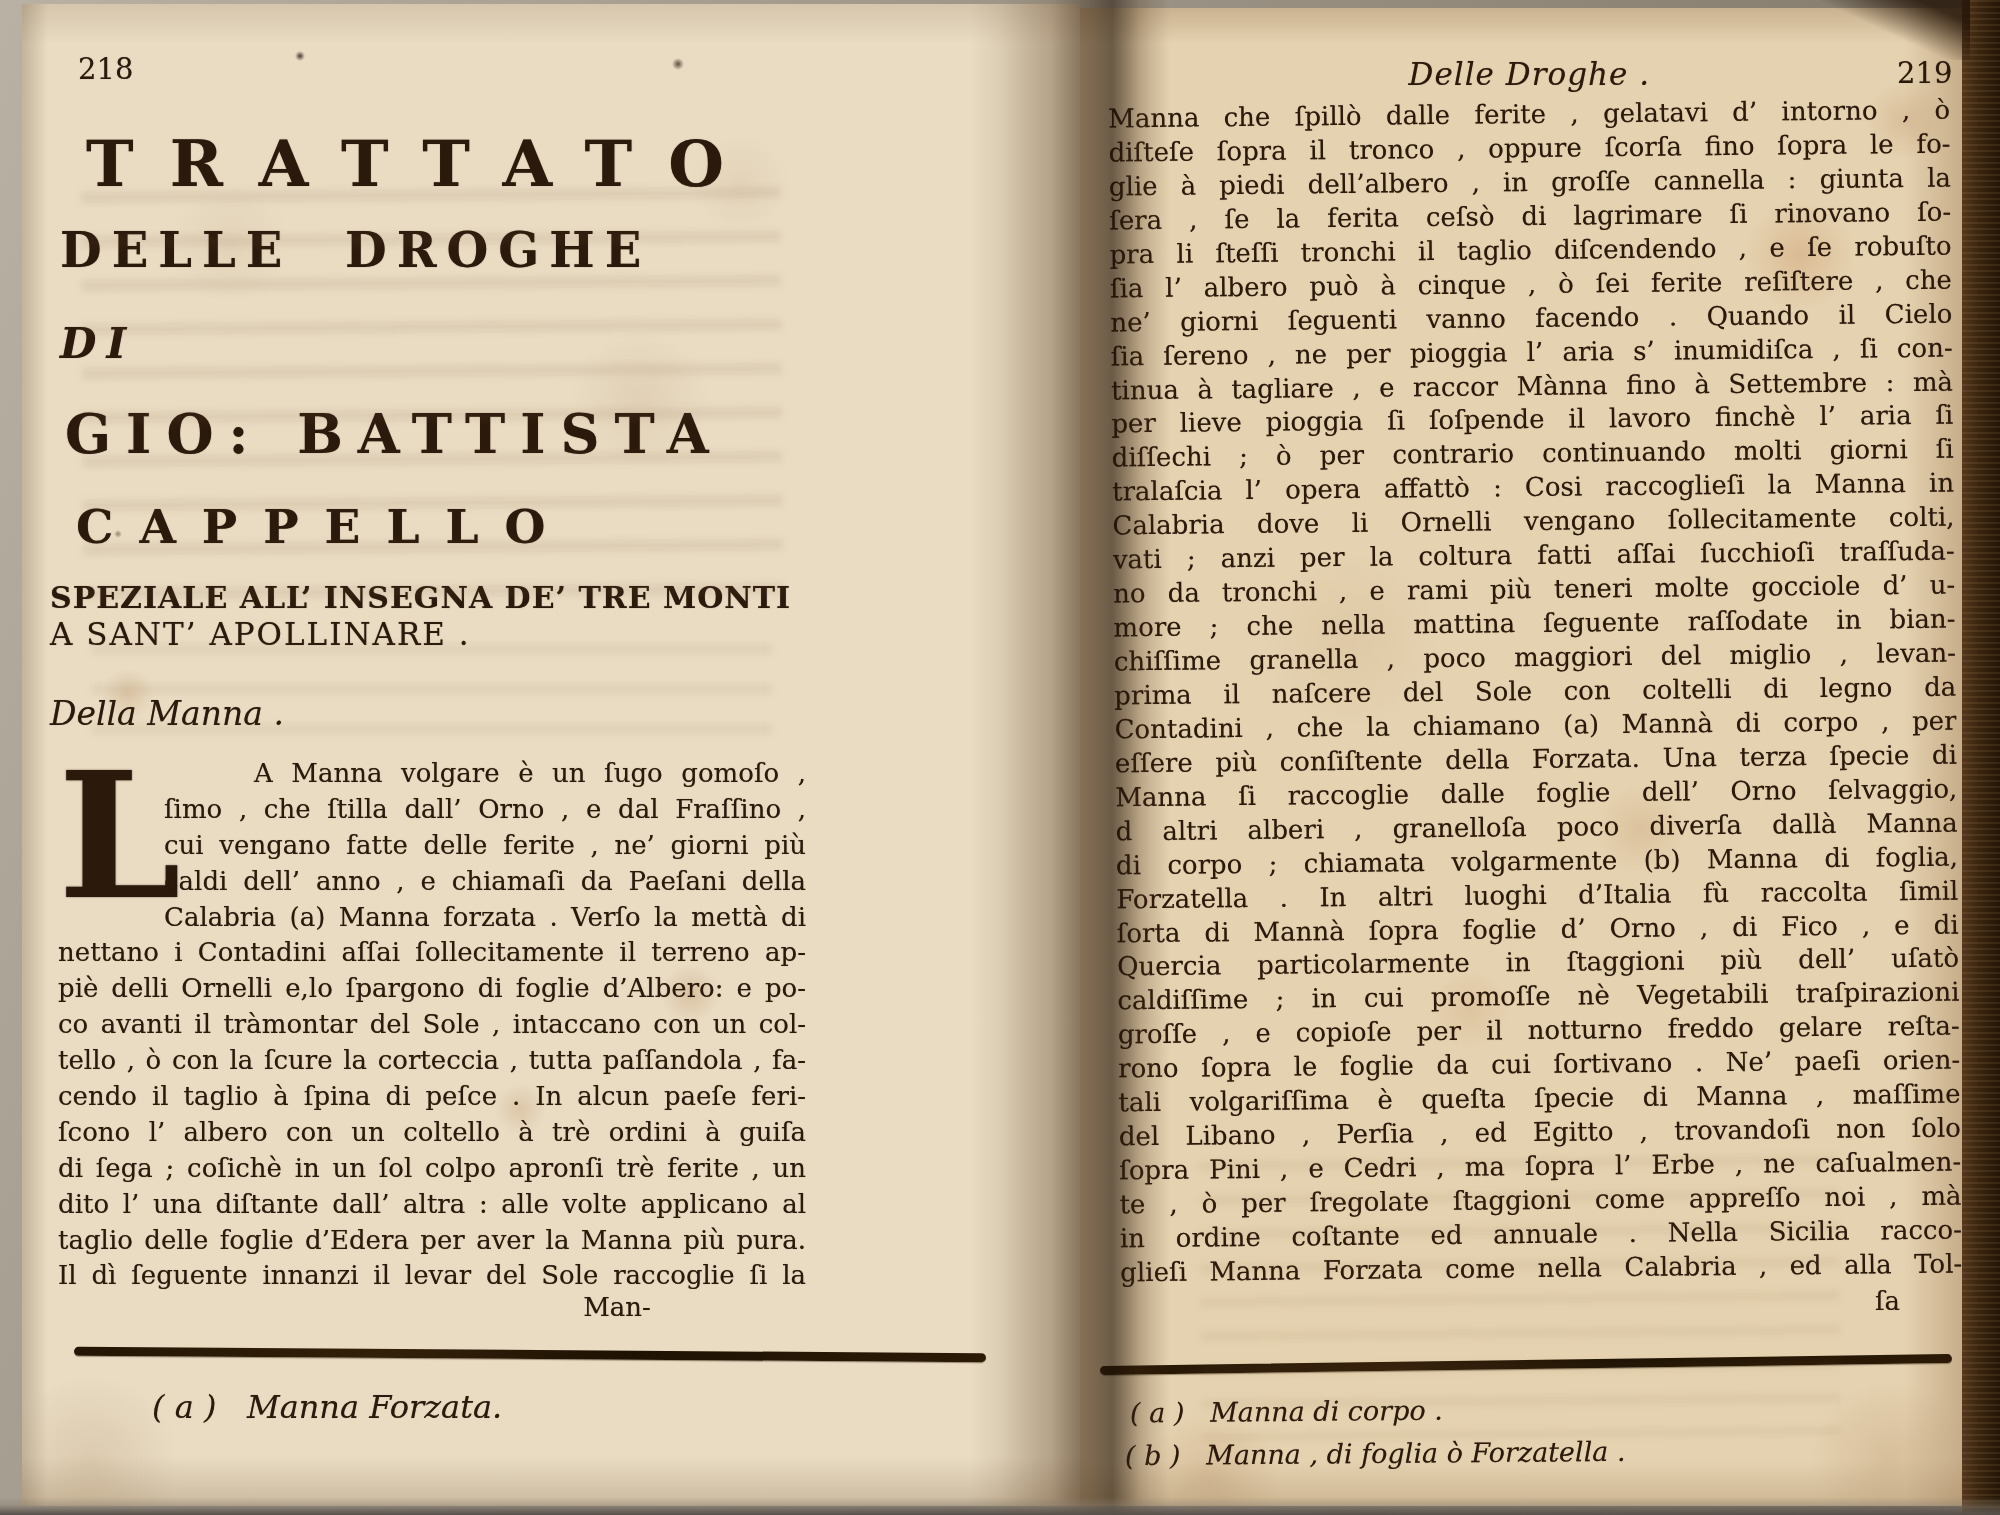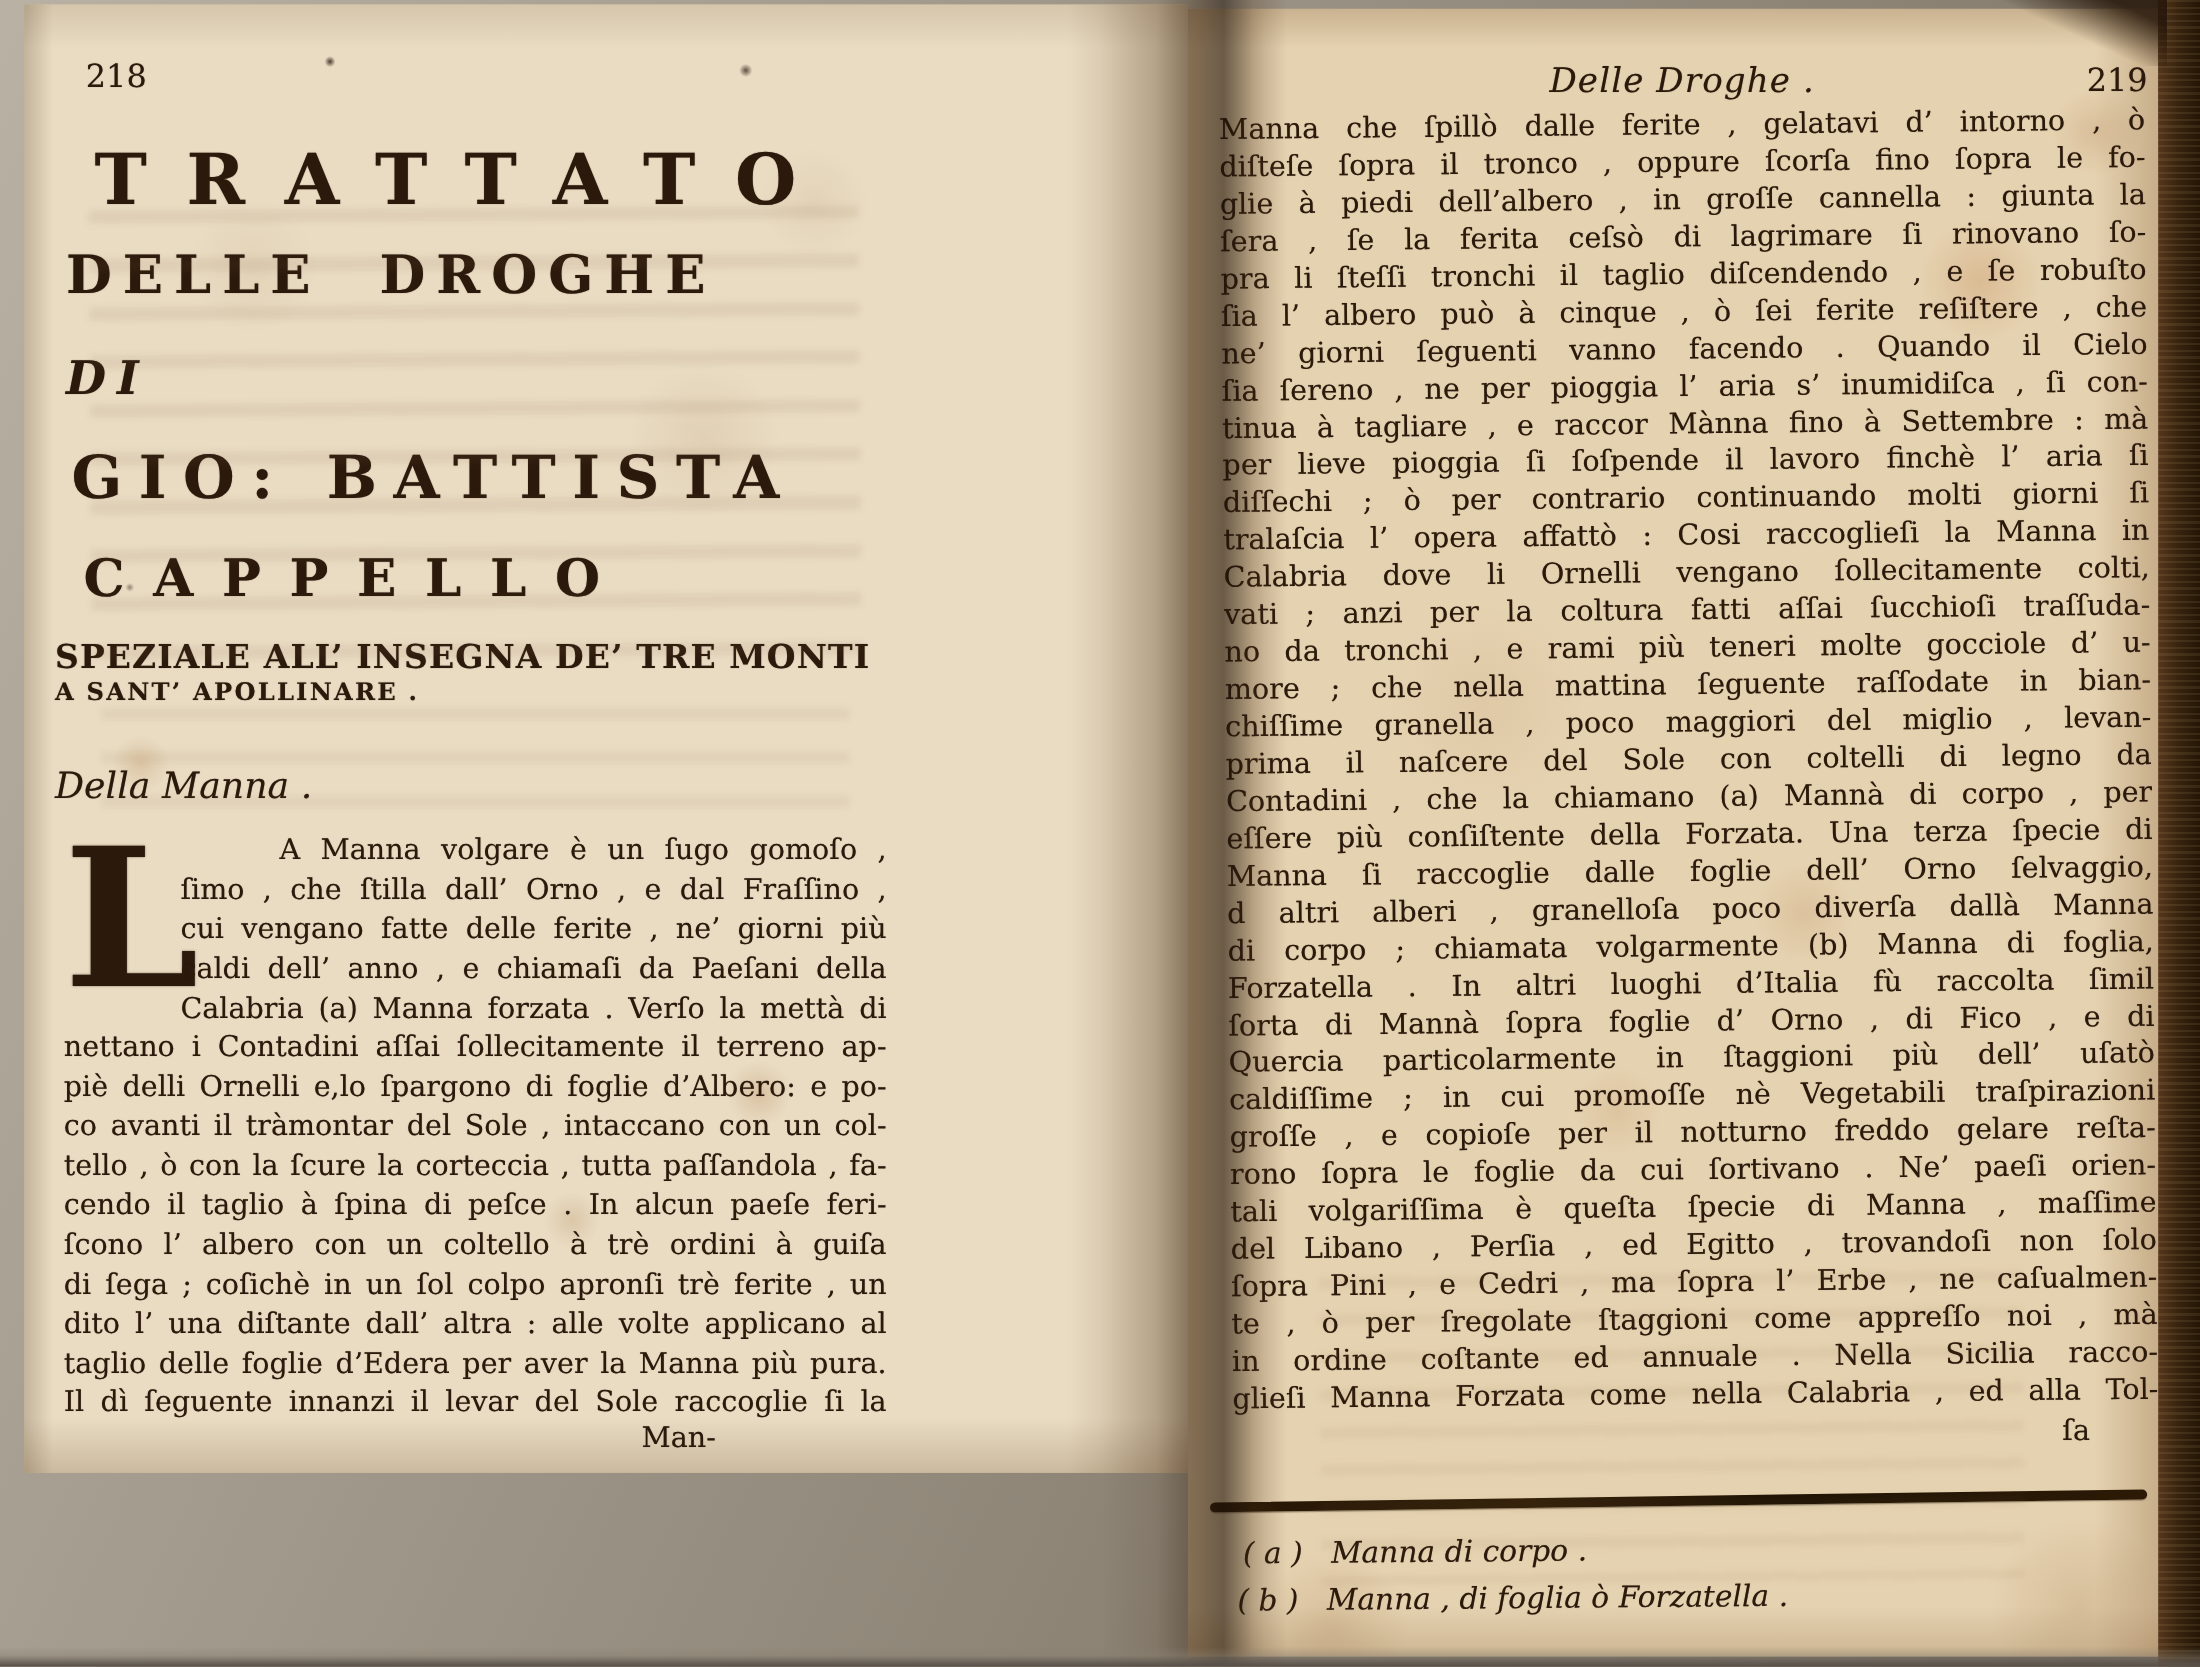--- a/index.html
+++ b/index.html
@@ -3,21 +3,21 @@
 <meta charset="utf-8">
 <style>
   html,body{margin:0;padding:0;background:#6b6257;}
   #photo{
     position:relative; width:2000px; height:1515px; overflow:hidden;
     background:linear-gradient(115deg,#b8b1a4 0%,#a39b8d 30%,#877e70 70%,#6b6257 100%);
     font-family:"DejaVu Serif","Liberation Serif",serif;
   }
   .page{position:absolute; overflow:hidden; z-index:1;}
   #pageL{
-    left:22px; top:4px; width:1058px; height:1335px;
+    left:22px; top:4px; width:1058px; height:1502px;
     background-color:#e9dcc3;
     background-image:
       radial-gradient(circle 5px  at 278px 52px,  rgba(35,20,8,0.80) 0%, transparent 100%),
       radial-gradient(circle 6px  at 656px 60px,  rgba(35,20,8,0.70) 0%, transparent 100%),
       radial-gradient(circle 4px  at 96px 530px,  rgba(40,22,10,0.45) 0%, transparent 100%),
       radial-gradient(circle 26px at 106px 690px, rgba(168,108,48,0.20) 0%, transparent 100%),
       radial-gradient(circle 30px at 668px 990px, rgba(165,100,45,0.22) 0%, transparent 100%),
       radial-gradient(circle 26px at 498px 1105px,rgba(160,100,45,0.18) 0%, transparent 100%),
       radial-gradient(circle 70px at 618px 395px, rgba(150,100,55,0.10) 0%, transparent 100%),
       radial-gradient(circle 60px at 208px 240px, rgba(150,100,55,0.08) 0%, transparent 100%),
@@ -56,21 +56,21 @@
   
   .ink{color:#2b190b;}
   .tline{position:absolute; left:28px; width:760px; font-weight:bold;
          text-shadow:0 0 1px rgba(43,25,10,0.55); white-space:nowrap;}
   #t1{top:122px; font-size:64px; letter-spacing:36px; padding-left:36px;}
   #t2{top:218px; font-size:48px; letter-spacing:10px; word-spacing:26px; padding-left:10px;}
   #t3{top:315px; font-size:42px; font-style:italic; letter-spacing:10px; padding-left:10px;}
   #t4{top:398px; font-size:54px; letter-spacing:15px; padding-left:15px;}
   #t5{top:495px; font-size:47px; letter-spacing:26px; padding-left:26px;}
   #s1{top:576px; font-size:30px; letter-spacing:1px; font-weight:bold;}
-  #s2{top:612px; font-size:22px; letter-spacing:2px; font-weight:bold;}
+  #s2{top:612px; font-size:31px; letter-spacing:2px; font-weight:normal;}
   #hManna{top:690px; font-size:33px; font-style:italic; font-weight:normal;
           text-shadow:0 0 0.8px rgba(43,25,10,0.5);}
   .pnum{position:absolute; font-size:29px; text-shadow:0 0 0.8px rgba(43,25,10,0.5);}
   #pnumL{left:56px; top:48px;}
   #pnumR{left:817px; top:48px;}
   .bodytext{position:absolute; text-shadow:0 0 0.7px rgba(43,25,10,0.55);}
   #leftbody{left:36px; top:752px; width:748px; font-size:26px; line-height:35.9px; word-spacing:-2px;}
   #rightbody{left:28px; top:90px; width:842px; font-size:26px; line-height:33.95px; word-spacing:-1px;
              transform:rotate(-0.6deg); transform-origin:50% 0;}
   .bline{height:1.001em; text-align:justify; text-align-last:justify; overflow:hidden;

